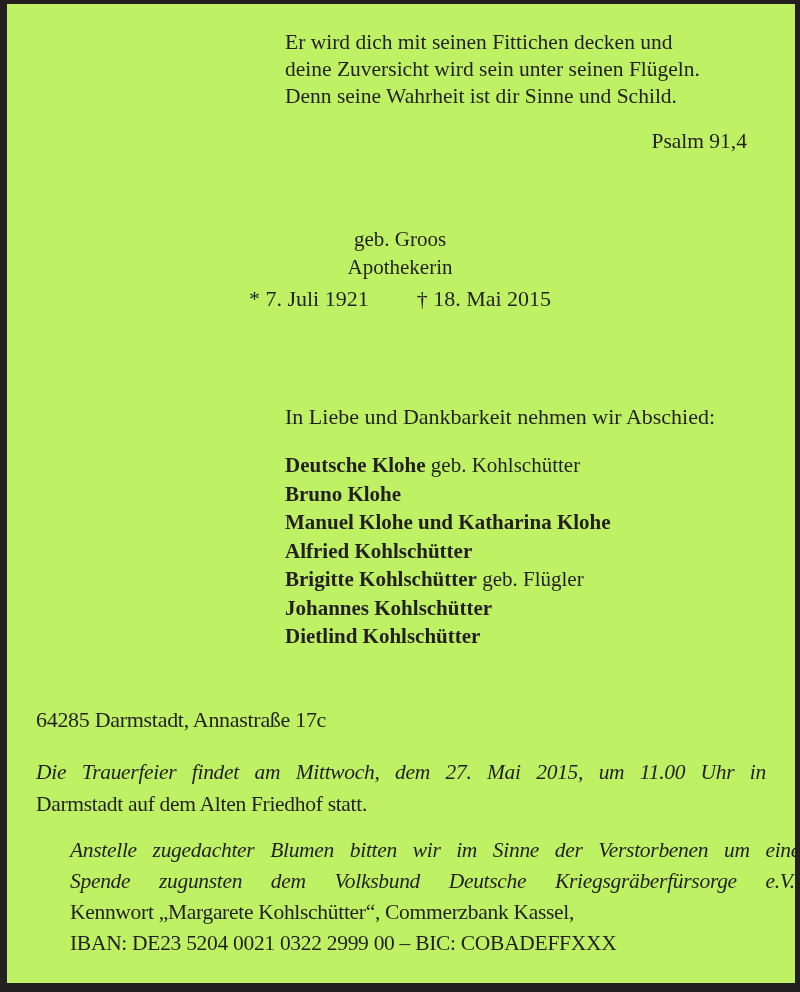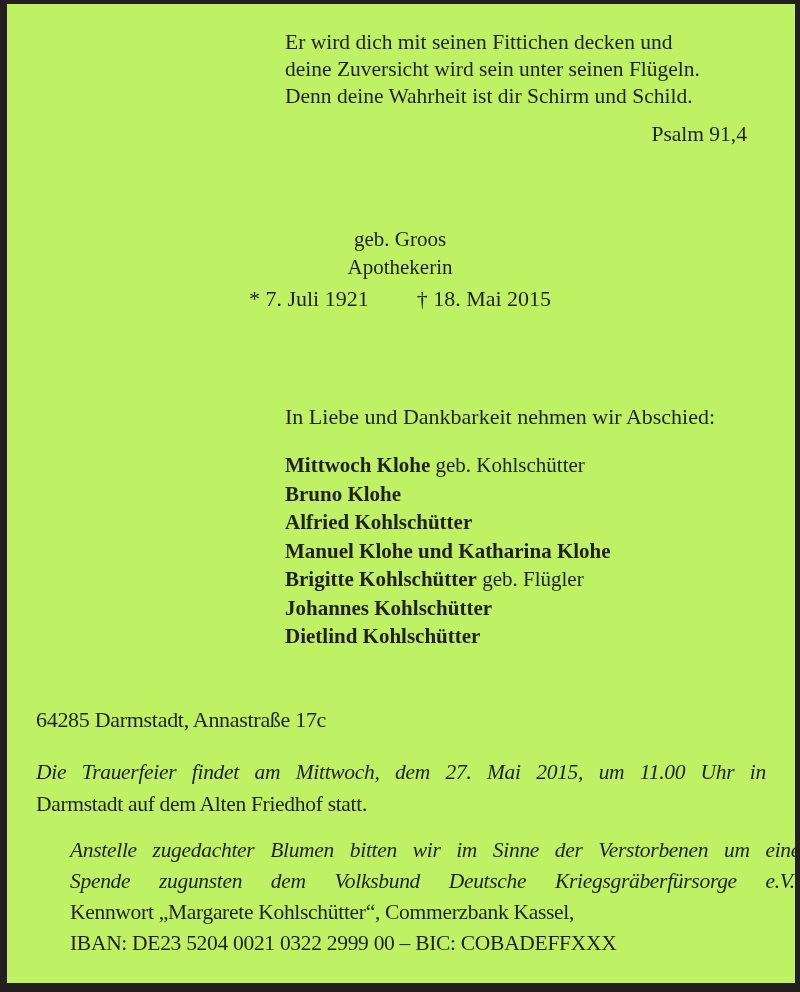--- a/index.html
+++ b/index.html
@@ -25,21 +25,21 @@
 
   .abs { position: absolute; }
 
   .quote-block {
     left: 285px; top: 29px; width: 482px;
     font-size: 21.5px; line-height: 27px;
   }
   .psalm-attribution {
     text-align: right;
     padding-right: 20px;
-    margin-top: 11px;
+    margin-top: 18px;
   }
   .deceased-name {
     left: 0; top: 162px; width: 800px;
     text-align: center;
     font-size: 47px;
     font-weight: bold;
     letter-spacing: 0.5px;
   }
   .birth-name {
     left: 0; top: 227px; width: 800px;
@@ -91,38 +91,38 @@
 <div class="page">
 
   <div class="frame-bar frame-top"></div>
   <div class="frame-bar frame-left"></div>
   <div class="frame-bar frame-right"></div>
   <div class="frame-bar frame-bottom"></div>
 
   <div class="abs quote-block">
     <div>Er wird dich mit seinen Fittichen decken und</div>
     <div>deine Zuversicht wird sein unter seinen Flügeln.</div>
-    <div>Denn deine Wahrheit ist dir Schirm und Schild.</div>
+    <div>Denn seine Wahrheit ist dir Sinne und Schild.</div>
     <div class="psalm-attribution">Psalm 91,4</div>
   </div>
 
   <div class="abs birth-name">geb. Groos</div>
   <div class="abs profession">Apothekerin</div>
   <div class="abs dates-row">
     <span>* 7. Juli 1921</span>
     <span>† 18. Mai 2015</span>
   </div>
 
   <div class="abs farewell-intro">In Liebe und Dankbarkeit nehmen wir Abschied:</div>
 
   <div class="abs mourner-list">
-    <div><span class="mourner-name">Mittwoch Klohe</span><span class="mourner-suffix"> geb. Kohlschütter</span></div>
+    <div><span class="mourner-name">Deutsche Klohe</span><span class="mourner-suffix"> geb. Kohlschütter</span></div>
     <div><span class="mourner-name">Bruno Klohe</span><span class="mourner-suffix"></span></div>
+    <div><span class="mourner-name">Manuel Klohe und Katharina Klohe</span><span class="mourner-suffix"></span></div>
     <div><span class="mourner-name">Alfried Kohlschütter</span><span class="mourner-suffix"></span></div>
-    <div><span class="mourner-name">Manuel Klohe und Katharina Klohe</span><span class="mourner-suffix"></span></div>
     <div><span class="mourner-name">Brigitte Kohlschütter</span><span class="mourner-suffix"> geb. Flügler</span></div>
     <div><span class="mourner-name">Johannes Kohlschütter</span><span class="mourner-suffix"></span></div>
     <div><span class="mourner-name">Dietlind Kohlschütter</span><span class="mourner-suffix"></span></div>
   </div>
 
   <div class="abs address-line narrow">64285 Darmstadt, Annastraße 17c</div>
 
   <div class="abs funeral-block narrow">
     <div class="justify-line">Die Trauerfeier findet am Mittwoch, dem 27. Mai 2015, um 11.00 Uhr in</div>
     <div>Darmstadt auf dem Alten Friedhof statt.</div>

